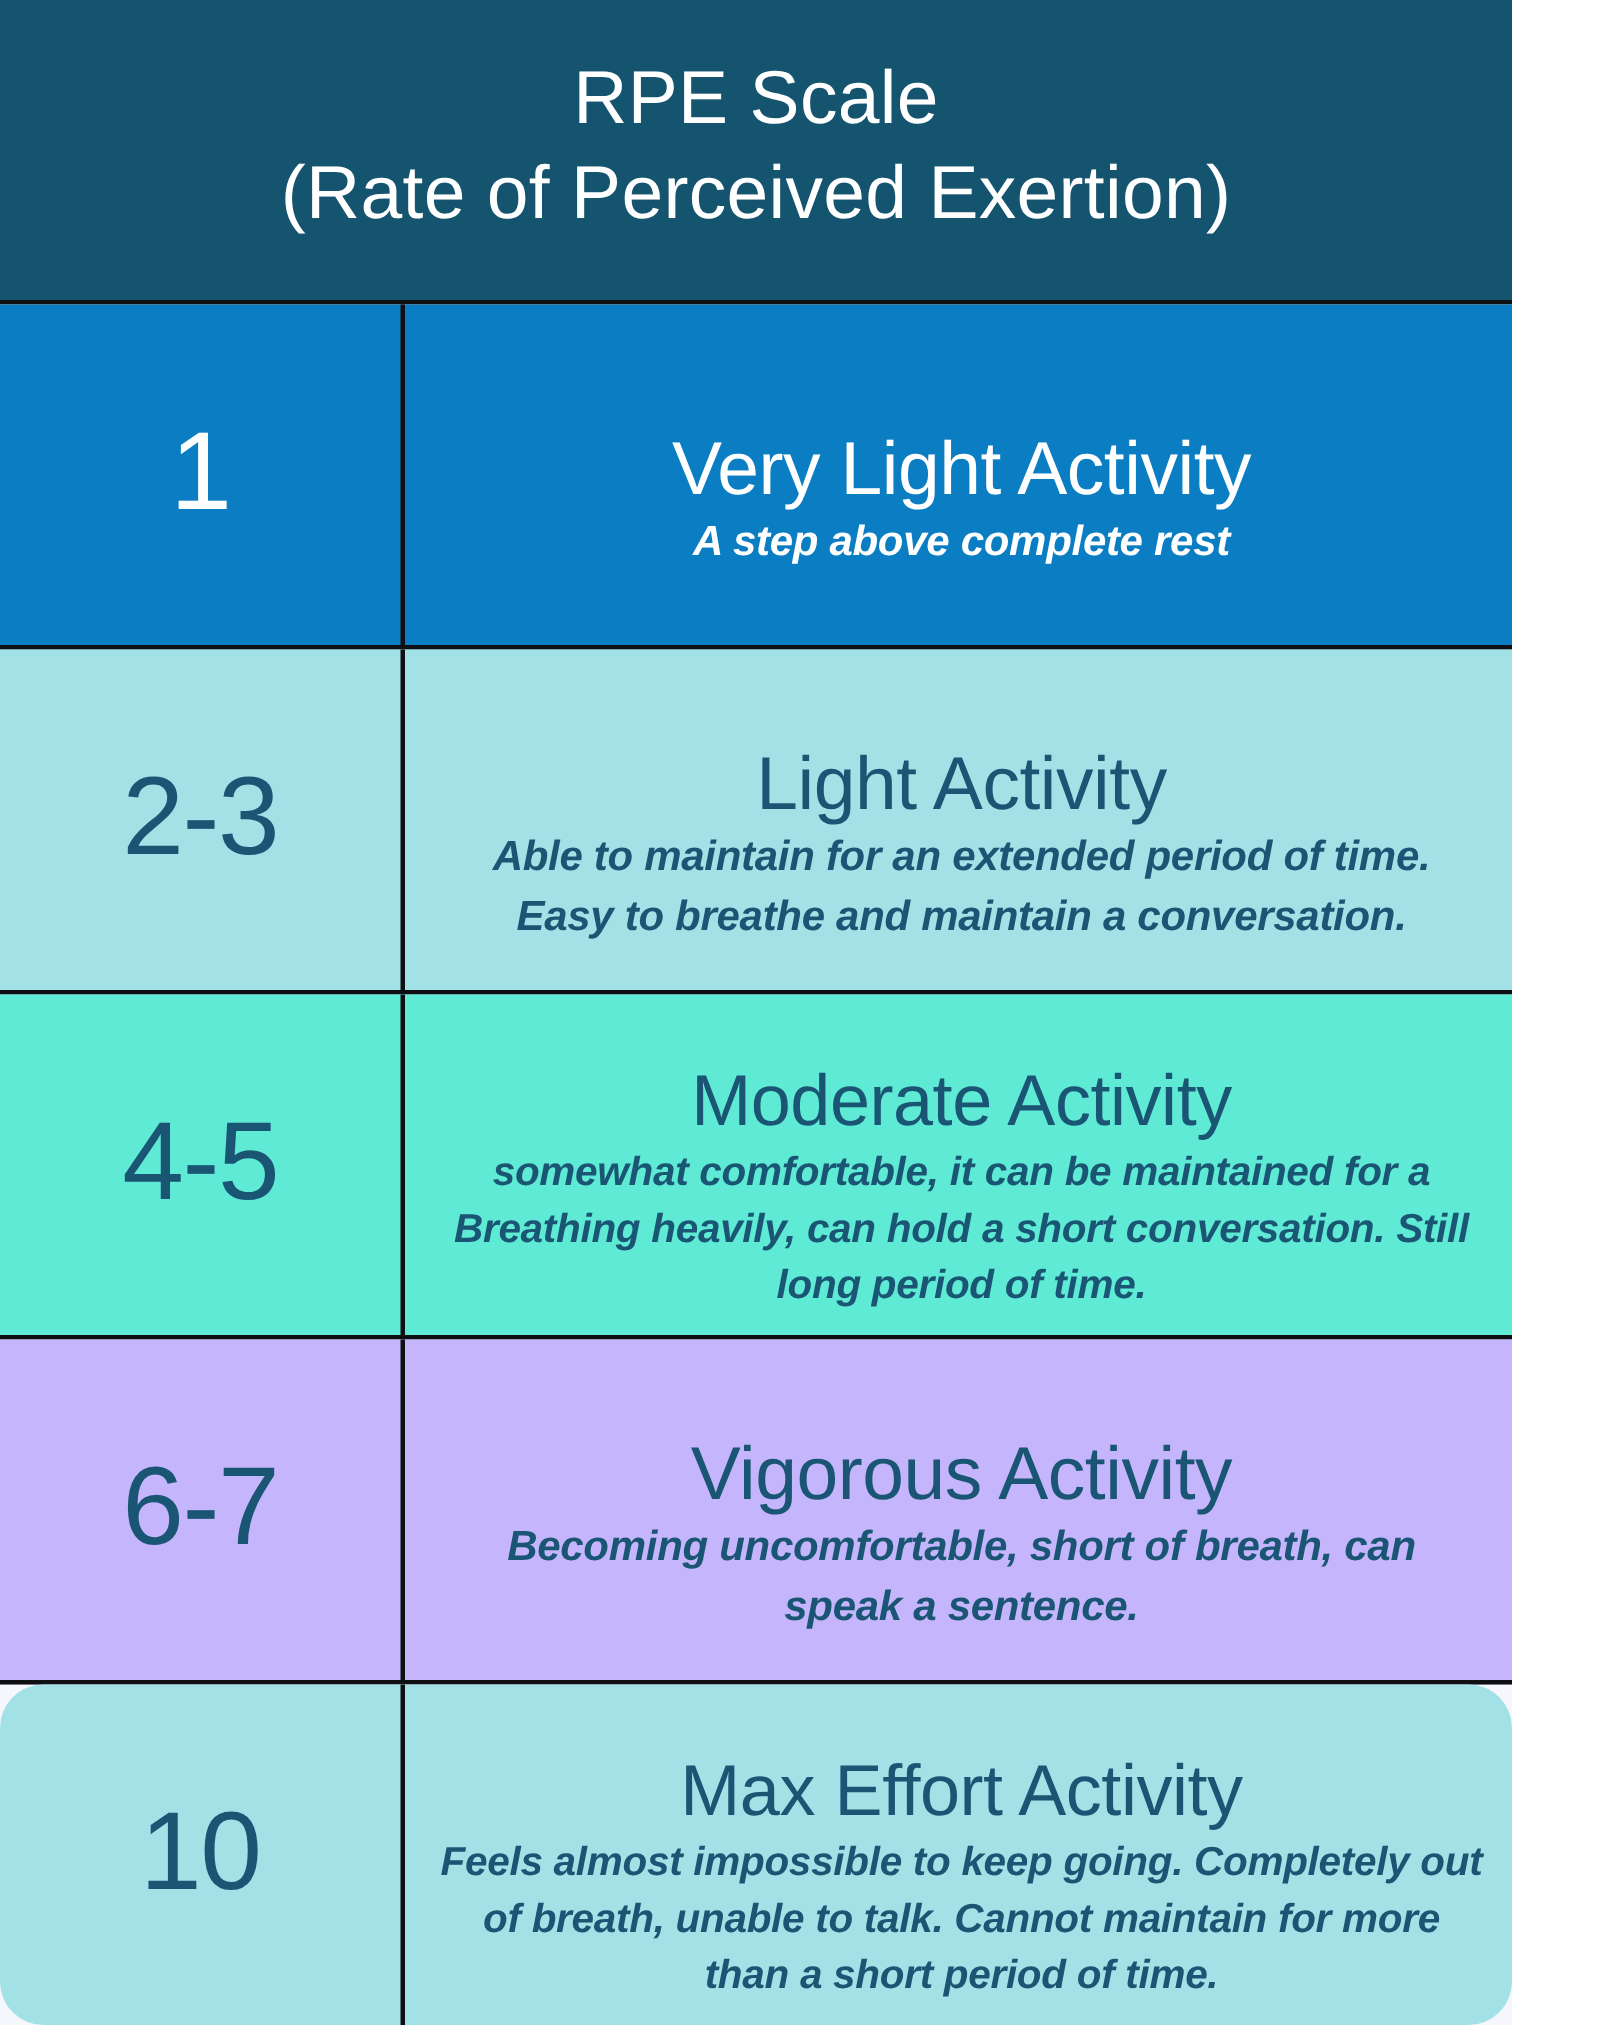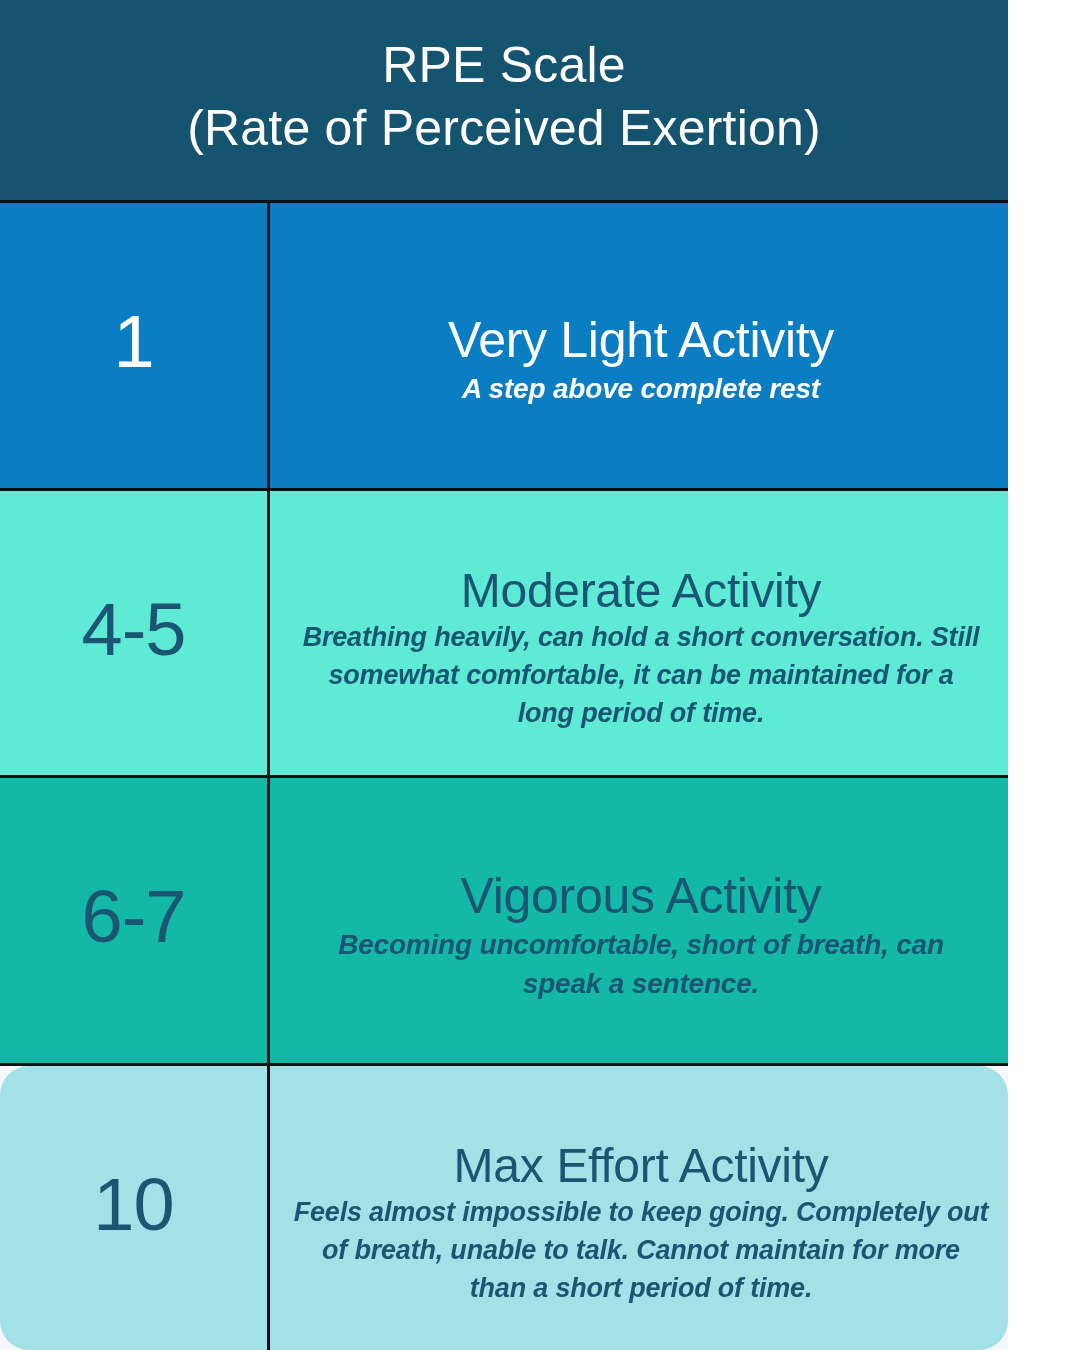--- a/index.html
+++ b/index.html
@@ -110,21 +110,21 @@
     letter-spacing: -0.2px;
     margin-top: 2px;
     max-width: 100%;
   }
   .desc-sub .ln { display: block; white-space: nowrap; }
 
   
   .theme-blue   { background: #0B7EC3; color: #FFFFFF; }
   .theme-cyan   { background: #A2E2E7; color: #1A5573; }
   .theme-orange { background: #5eead4; color: #1A5573; }
-  .theme-white  { background: #14b8a6; color: #1A5573; }
+  .theme-white  { background: #c4b5fd; color: #1A5573; }
 
   
   .row.dense .desc-sub { font-size: 27px; line-height: 1.4; }
   .row.dense .desc-title { font-size: 48px; text-align: center; }
 </style>
 </head>
 <body>
 
 <div id="rpe-infographic">
 
@@ -140,30 +140,42 @@
         <span class="score-text">1</span>
       </div>
       <div class="desc-cell">
         <div class="desc-title">Very Light Activity</div>
         <div class="desc-sub">
           <span class="ln">A step above complete rest</span>
         </div>
       </div>
     </div>
 
+    <div class="row theme-cyan">
+      <div class="score-cell">
+        <span class="score-text">2-3</span>
+      </div>
+      <div class="desc-cell">
+        <div class="desc-title">Light Activity</div>
+        <div class="desc-sub">
+          <span class="ln">Able to maintain for an extended period of time.</span>
+          <span class="ln">Easy to breathe and maintain a conversation.</span>
+        </div>
+      </div>
+    </div>
 
     <div class="row theme-orange dense">
       <div class="score-cell">
         <span class="score-text">4-5</span>
       </div>
       <div class="desc-cell">
         <div class="desc-title">Moderate Activity</div>
         <div class="desc-sub">
+          <span class="ln">somewhat comfortable, it can be maintained for a</span>
           <span class="ln">Breathing heavily, can hold a short conversation. Still</span>
-          <span class="ln">somewhat comfortable, it can be maintained for a</span>
           <span class="ln">long period of time.</span>
         </div>
       </div>
     </div>
 
     <div class="row theme-white">
       <div class="score-cell">
         <span class="score-text">6-7</span>
       </div>
       <div class="desc-cell">

